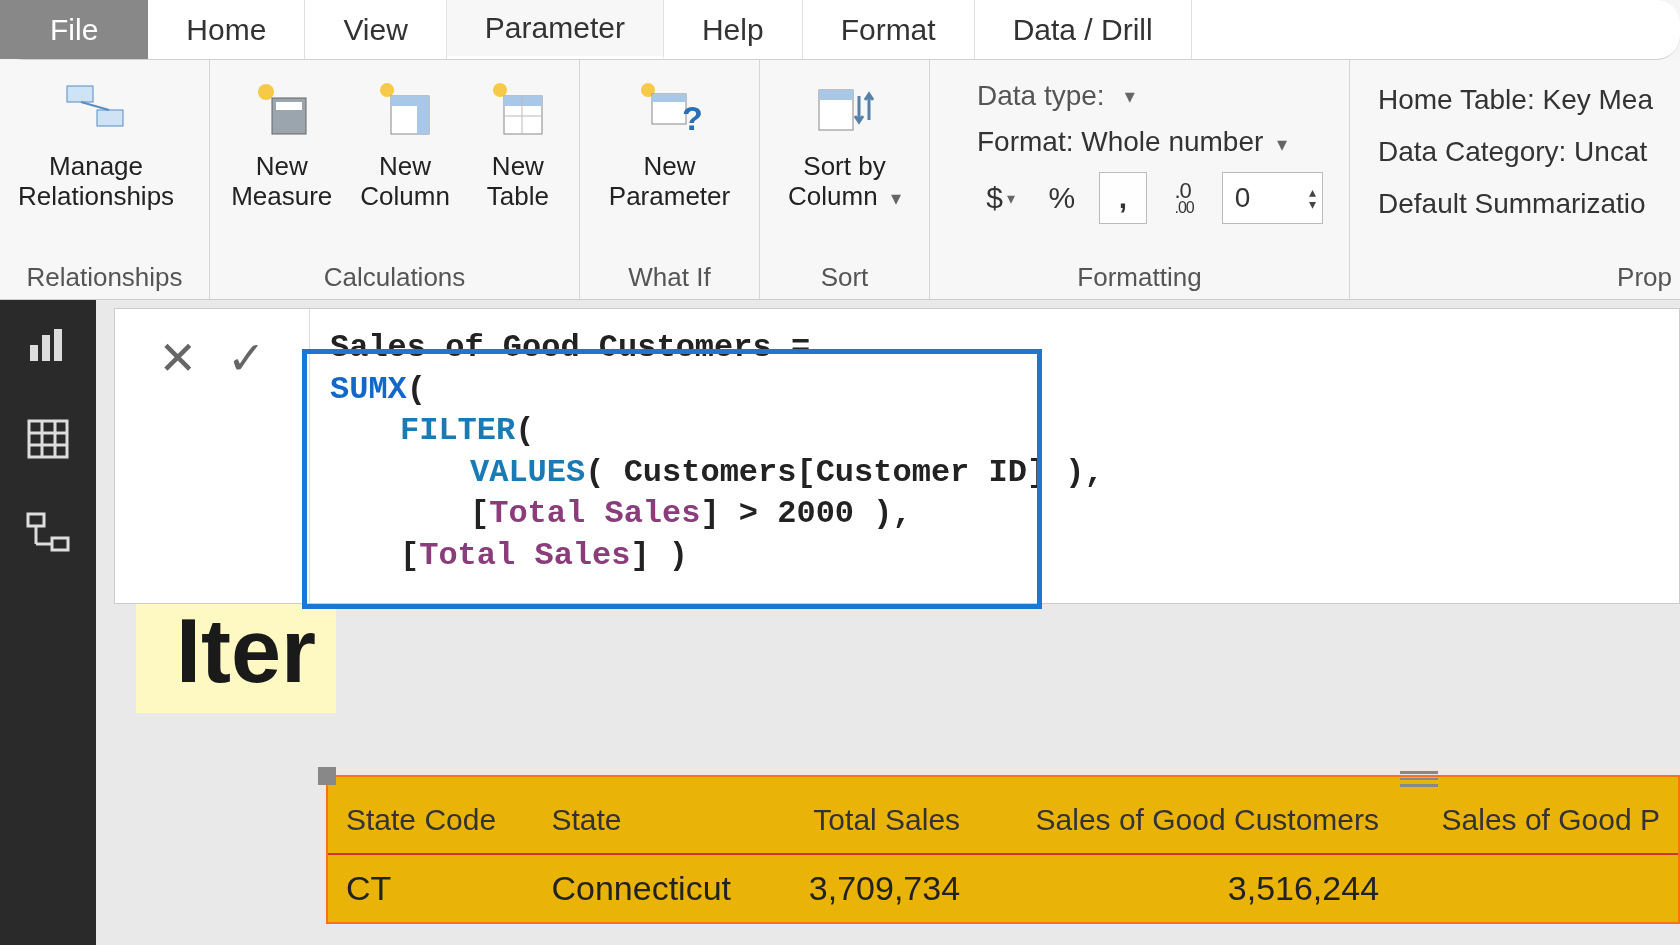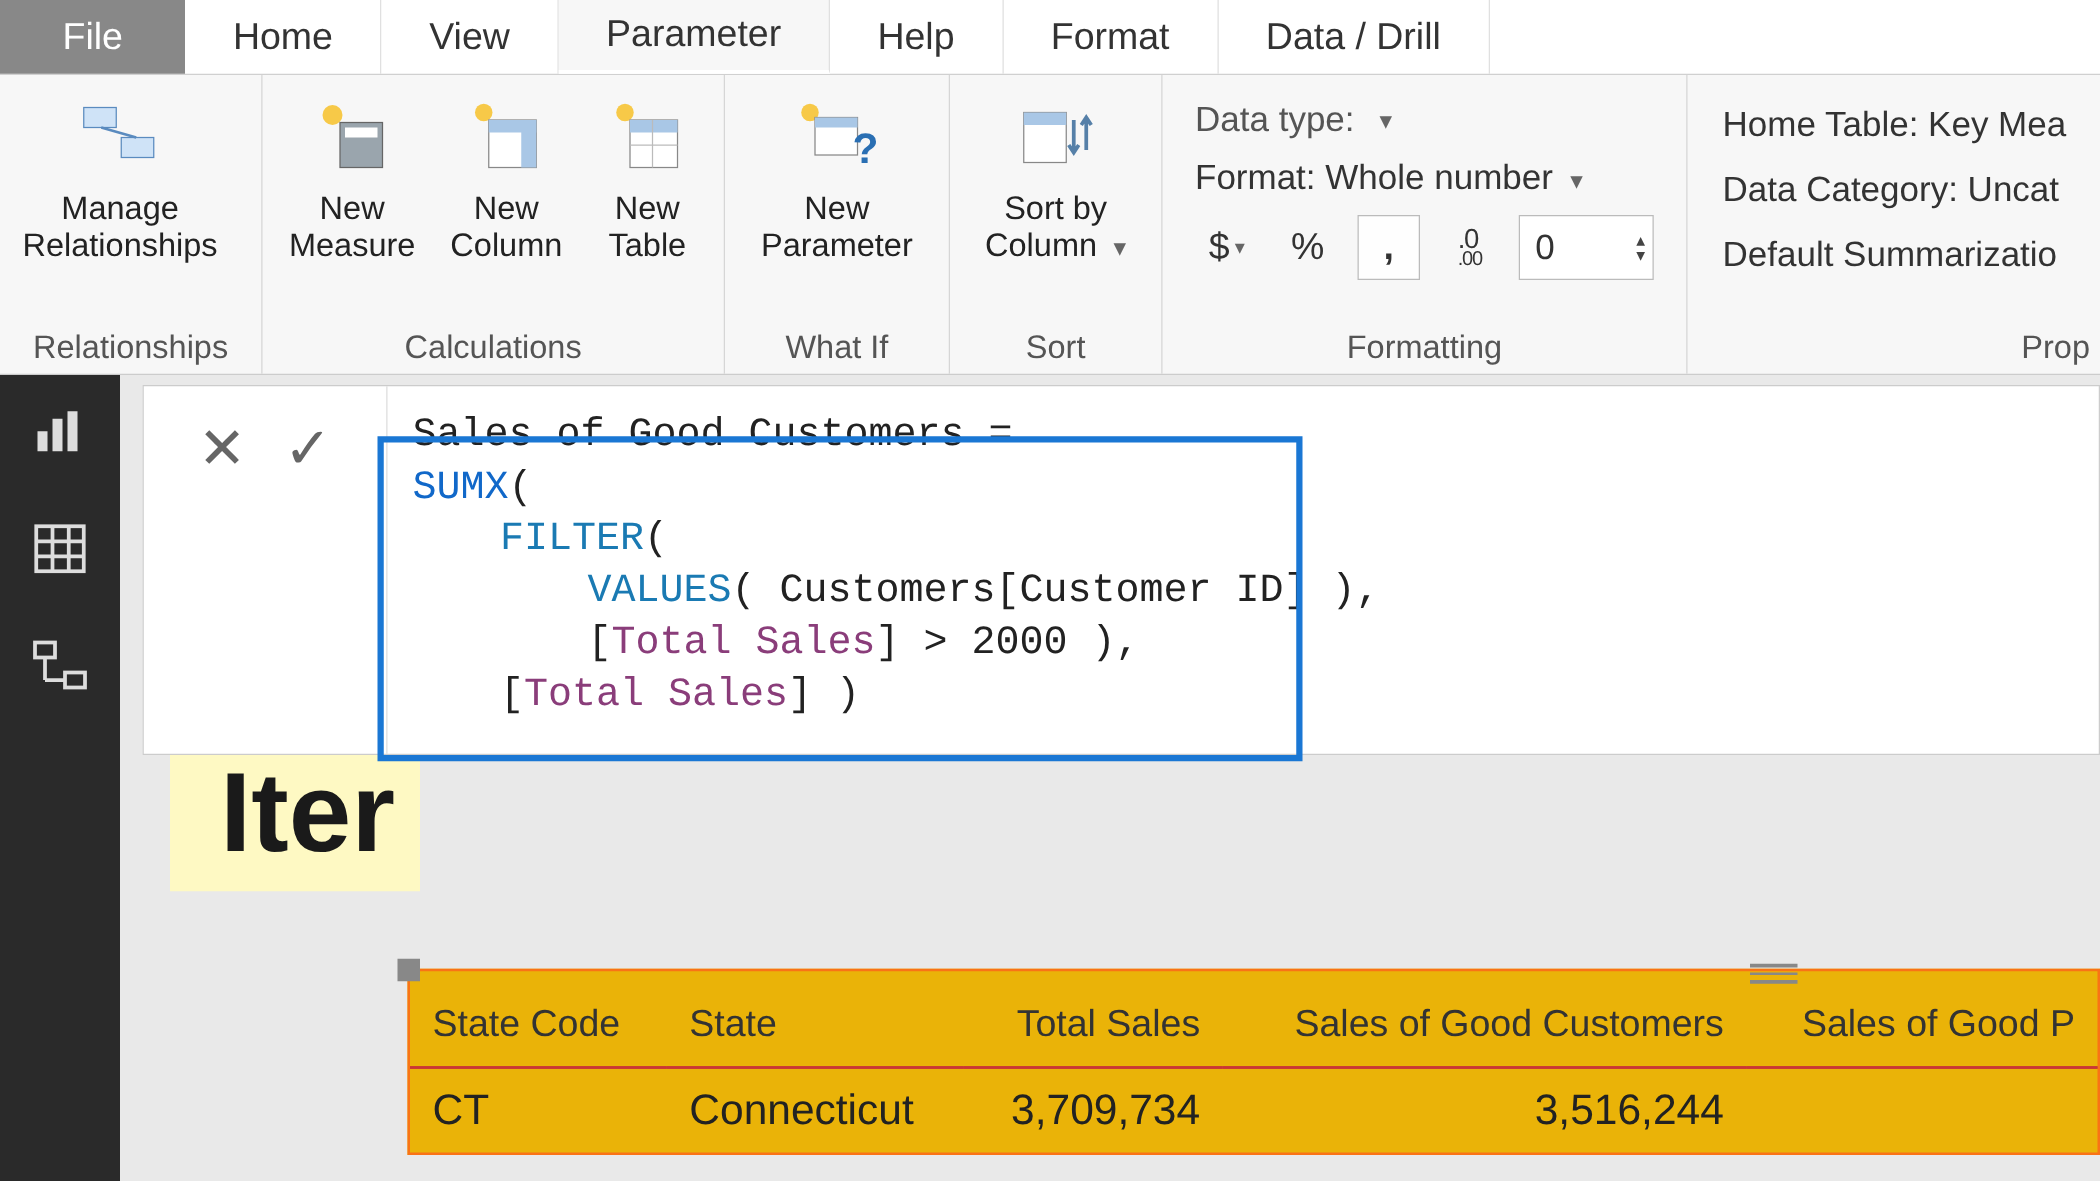--- a/index.html
+++ b/index.html
@@ -11,20 +11,21 @@
     height: 945px;
     position: relative;
   }
   
   
   .tabbar {
     display: flex;
     height: 60px;
     background: #fff;
     border-bottom: 1px solid #d0d0d0;
+    border-radius: 24px;
   }
   .tab {
     padding: 0 38px;
     display: flex;
     align-items: center;
     font-size: 30px;
     color: #333;
     border-right: 1px solid #e0e0e0;
     cursor: pointer;
   }
@@ -95,20 +96,21 @@
     gap: 14px;
     padding: 10px 18px 0 18px;
     flex: 1;
   }
   .fmt-row {
     display: flex;
     align-items: center;
     gap: 14px;
     font-size: 28px;
     color: #333;
+    margin-left: 21px;
   }
   .fmt-label { color:#555; }
   .dropdown-caret { color:#666; font-size:20px; margin-left:6px;}
   .fmt-btn {
     width: 52px; height: 52px;
     display:flex; align-items:center; justify-content:center;
     font-size: 30px;
     border: 1px solid transparent;
     cursor:pointer;
   }
@@ -189,20 +191,21 @@
   }
   .fa-btn { font-size: 46px; color:#666; cursor:pointer;}
   .formula-text {
     flex: 1;
     padding: 18px 20px 26px 20px;
     font-family: Consolas, "Courier New", monospace;
     font-size: 32px;
     color: #222;
     line-height: 1.3;
     position: relative;
+    font-weight: bold;
   }
   .kw { color: #1168c9; }
   .fn { color: #1a7ab3; }
   .meas { color: #8a3d7a; }
   .highlight-box {
     position:absolute;
     border: 5px solid #1a77d4;
     pointer-events:none;
   }
   

